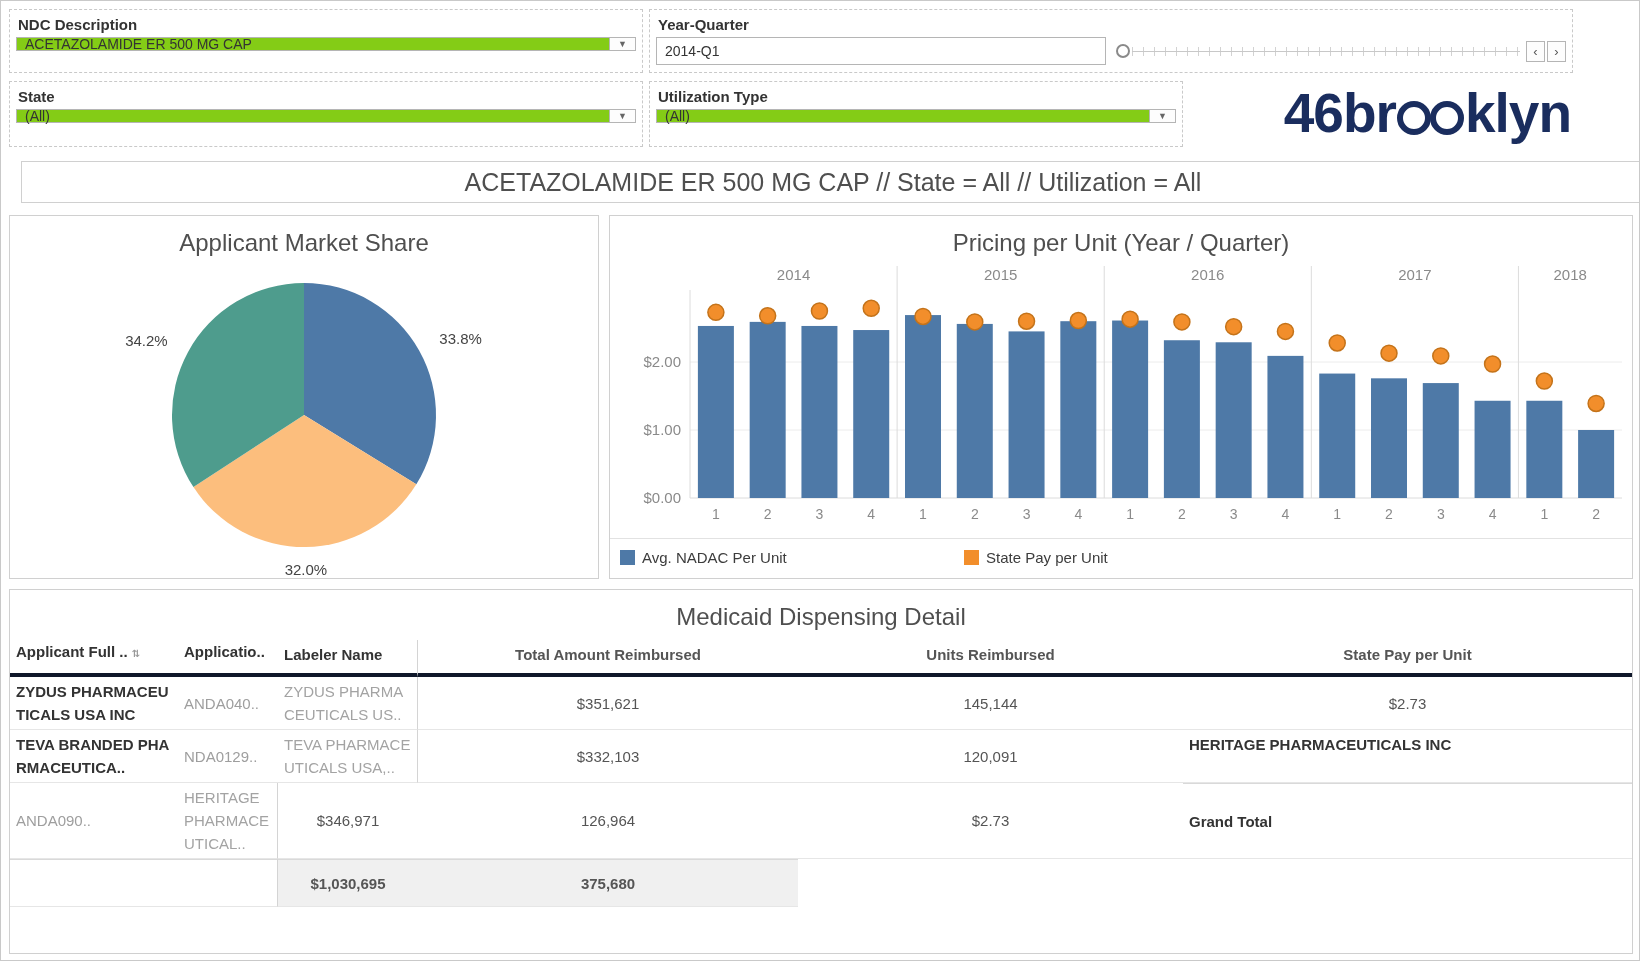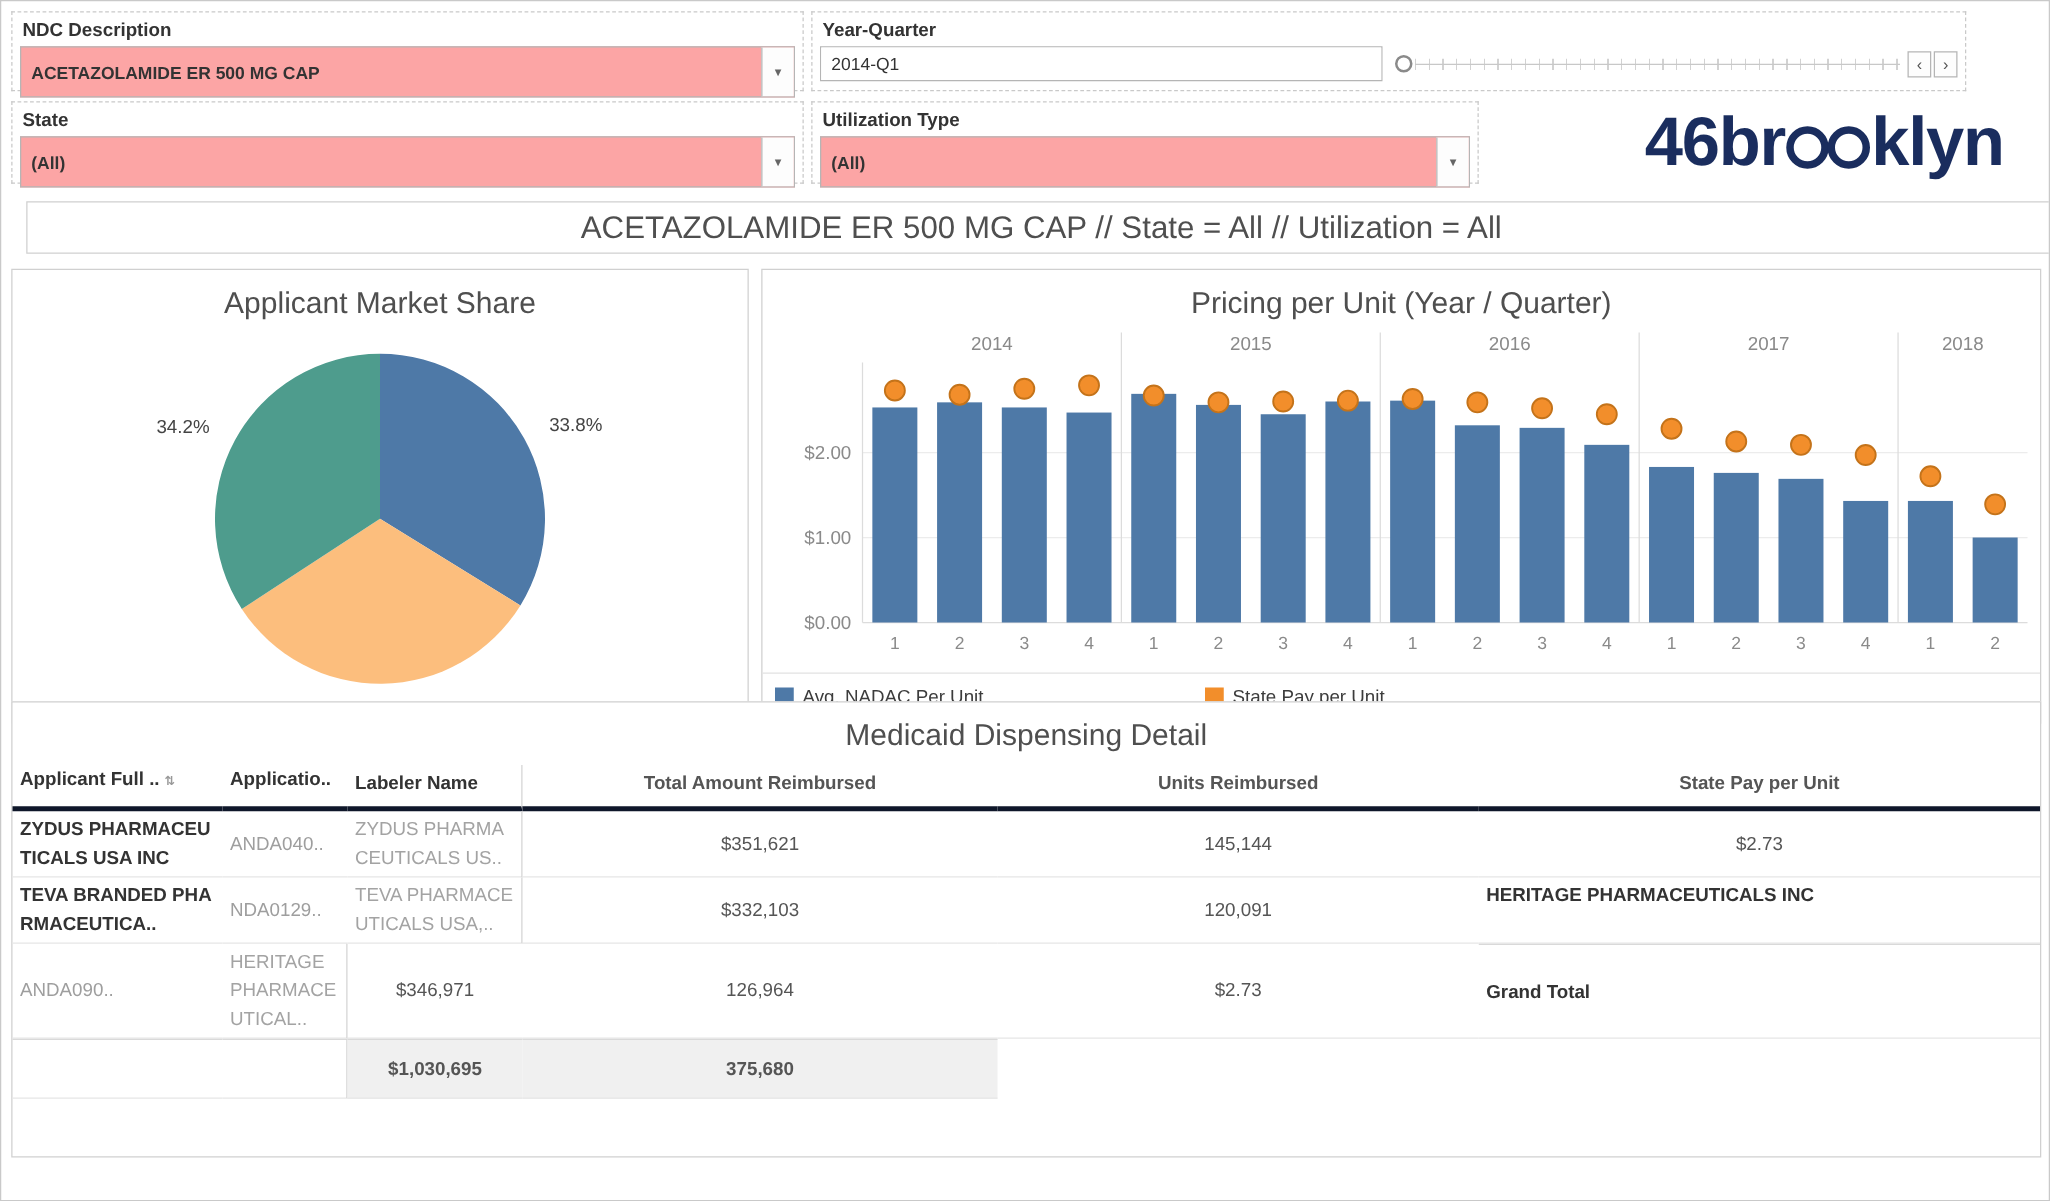--- a/index.html
+++ b/index.html
@@ -6,59 +6,59 @@
   html,body { background:#fff; font-family:"Liberation Sans","DejaVu Sans",sans-serif; }
   .page { position:relative; width:1640px; height:961px; background:#fff; border:1px solid #c9c9c9; overflow:hidden; }
 
   
   .zone { position:absolute; border:1px dashed #c9c9c9; background:#fff; }
   .z-ndc   { left:8px;   top:8px;  width:634px; height:64px; }
   .z-yq    { left:648px; top:8px;  width:924px; height:64px; }
   .z-state { left:8px;   top:80px; width:634px; height:66px; }
   .z-util  { left:648px; top:80px; width:534px; height:66px; }
   .f-label { font-size:15px; font-weight:bold; color:#333; margin:6px 8px 4px 8px; }
-  .dd { position:relative; margin:0 6px; height:41px; border:1px solid #b5b5b5; background:#fca5a5;
-        display:flex; align-items:center;font-weight:bold; }
+  .dd { position:relative; margin:0 6px; height:14px; border:1px solid #b5b5b5; background:#84cc16;
+        display:flex; align-items:center; }
   .dd-val { flex:1; font-size:14px; color:#333; padding:0 8px; white-space:nowrap; overflow:hidden; }
   .dd-btn { width:26px; height:100%; border-left:1px solid #b5b5b5; display:flex; align-items:center;
             justify-content:center; font-size:9px; color:#666; cursor:pointer; background:#fdfdfd; }
   .yq-row { display:flex; align-items:center; margin:0 6px; height:28px; }
   .ti { width:450px; height:28px; border:1px solid #b5b5b5; }
   .ti input { width:100%; height:100%; border:0; outline:none; font-size:14px; color:#333; padding:0 8px;
               font-family:inherit; background:#fff; }
   .slider { position:relative; flex:1; height:28px; margin-left:10px; }
   .slider .track { position:absolute; left:16px; right:46px; top:10px; height:9px;
      background:
        linear-gradient(#c8c8c8,#c8c8c8) left center/100% 1px no-repeat,
        repeating-linear-gradient(to right,#d2d2d2 0 1px,transparent 1px 11px); }
   .slider .handle { position:absolute; left:0; top:7px; width:14px; height:14px; border-radius:50%;
      background:#fff; border:2px solid #8a8a8a; cursor:pointer; }
   .slider .btn { position:absolute; top:4px; width:19px; height:21px; border:1px solid #b5b5b5;
      background:#fdfdfd; color:#555; font-size:13px; line-height:19px; text-align:center; cursor:pointer; }
   .slider .prev { right:21px; }
   .slider .next { right:0; }
 
   
-  .logo { position:absolute; left:1222px; top:80px; width:380px; height:64px; display:flex;
+  .logo { position:absolute; left:1190px; top:80px; width:380px; height:64px; display:flex;
           align-items:center; justify-content:flex-end; font-size:55px; font-weight:bold;
           color:#1a2d5e; letter-spacing:-1px; }
   .glasses { display:inline-flex; transform:translateY(5px); margin:0 1px; }
   .glasses i { display:inline-block; width:34px; height:34px; border:6px solid #1a2d5e;
                border-radius:50%; }
   .glasses i + i { margin-left:-1px; }
 
   
   .summary { position:absolute; left:8px; top:160px; width:1624px; height:42px; border:1px solid #d0d0d0;
              display:flex; align-items:center; justify-content:center; font-size:25px; color:#4f4f4f;margin-left:12px; }
 
   
   .panel { position:absolute; border:1px solid #d0d0d0; background:#fff; }
   .p-pie     { left:8px;   top:214px; width:590px;  height:364px; }
   .p-pricing { left:608px; top:214px; width:1024px; height:364px; }
-  .p-table   { left:8px;   top:560px; width:1624px; height:365px; }
+  .p-table   { left:8px;   top:588px; width:1624px; height:365px; }
   .panel-title { text-align:center; font-size:24px; color:#4f4f4f; padding-top:13px; height:44px; }
   .p-pie svg, .p-pricing svg { display:block; }
   svg { font-family:"Liberation Sans","DejaVu Sans",sans-serif; }
 
   
   .legend { position:absolute; left:0; right:0; top:322px; bottom:0; border-top:1px solid #e2e2e2; }
   .legend-item { position:absolute; top:10px; display:flex; align-items:center; }
   .li-0 { left:10px; } .li-1 { left:354px; }
   .swatch { width:15px; height:15px; margin-right:7px; }
   .legend-label { font-size:15px; color:#3c3c3c; }

